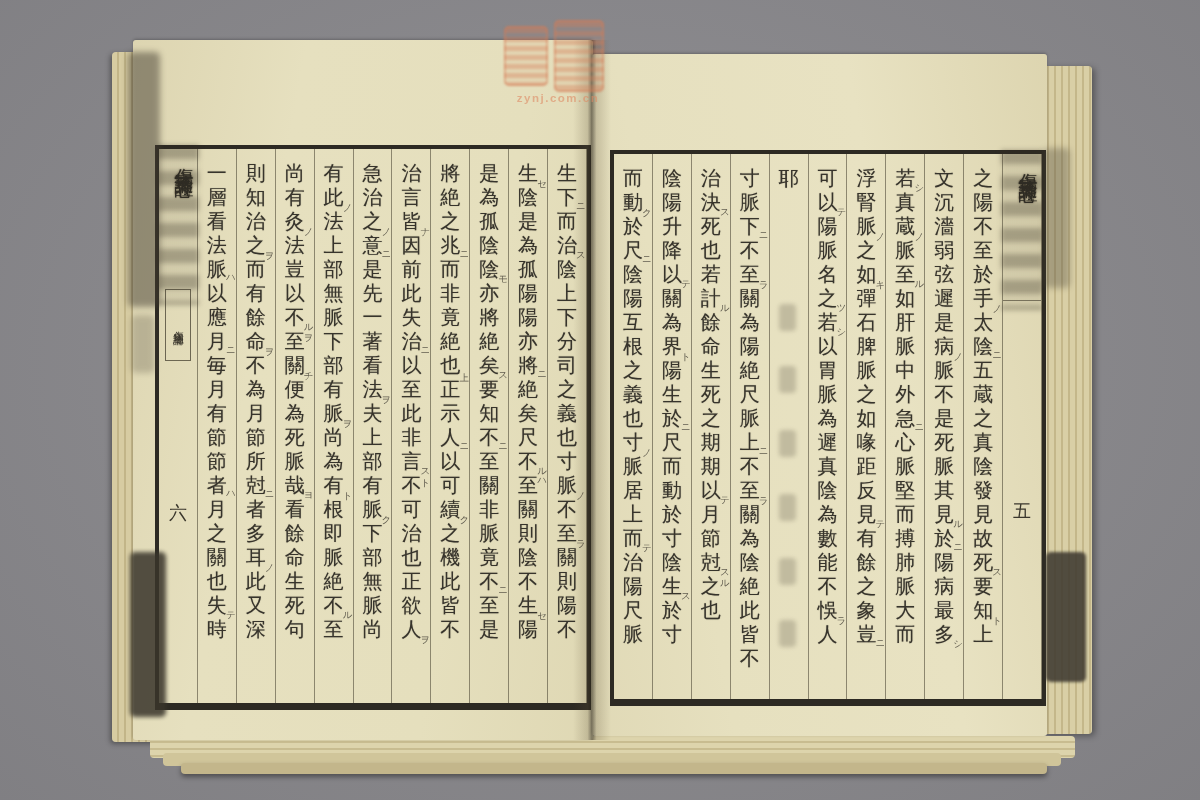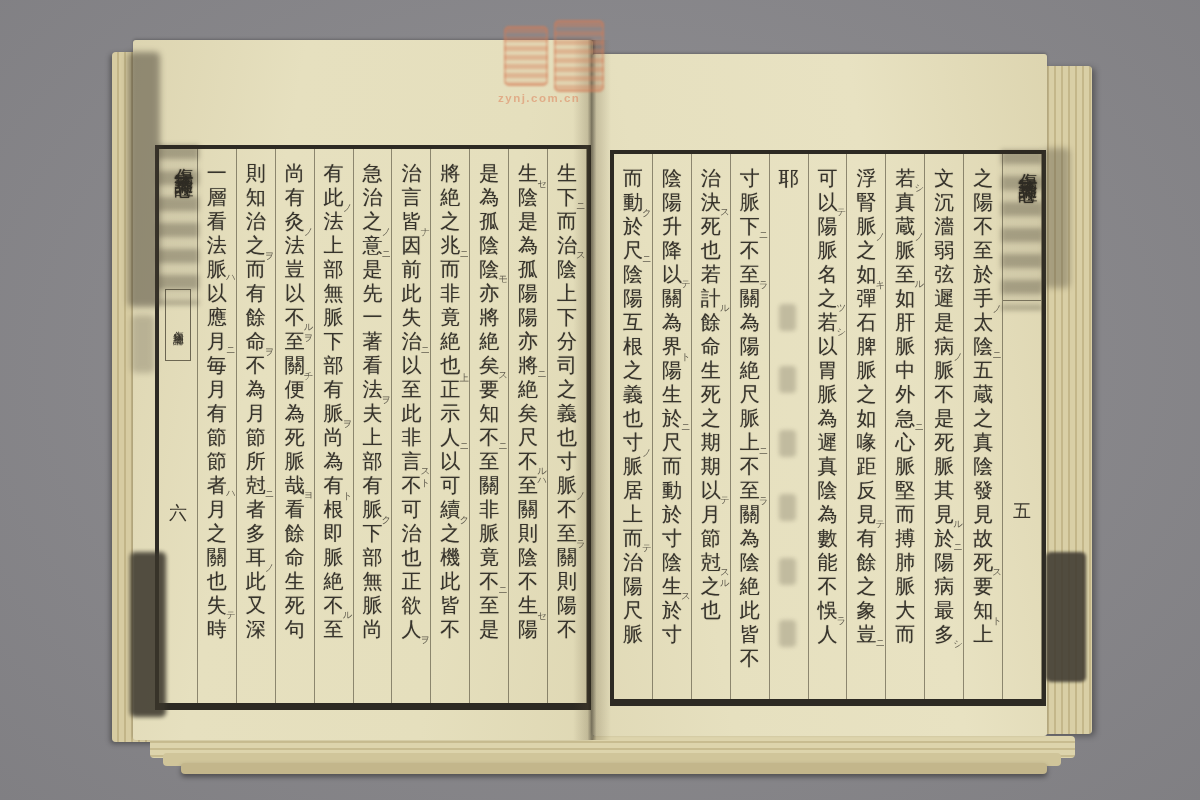--- a/index.html
+++ b/index.html
@@ -106,21 +106,21 @@
   
   .watermark{position:absolute;left:498px;top:14px;width:136px;height:96px;z-index:6;pointer-events:none;}
   .seal{
     position:absolute;border:2px solid rgba(213,124,86,.45);border-radius:5px;
     background:repeating-linear-gradient(to bottom,rgba(213,124,86,.42) 0 5px,rgba(213,124,86,.1) 5px 9px);
     filter:blur(1.2px);
   }
   .seal-a{left:6px;top:12px;width:40px;height:56px;}
   .seal-b{left:56px;top:6px;width:46px;height:68px;}
   .watermark-url{
-    position:absolute;left:0;top:78px;width:120px;
+    position:absolute;left:0;top:78px;width:120px;text-align:center;
     font-family:"Liberation Sans","DejaVu Sans",sans-serif;
     font-size:11.5px;font-weight:bold;letter-spacing:1.5px;
     color:rgba(222,138,100,.6);filter:blur(.4px);
   }
 </style>
 </head>
 <body>
 
 <div class="edge edge-left"></div>
 <div class="edge edge-right"></div>

